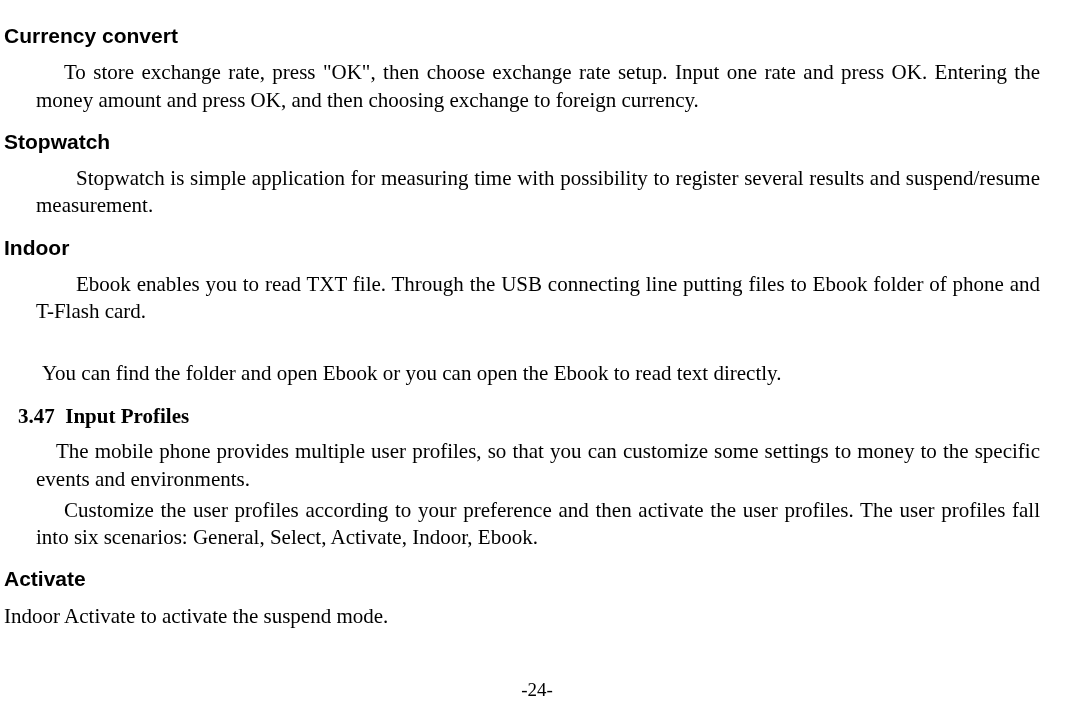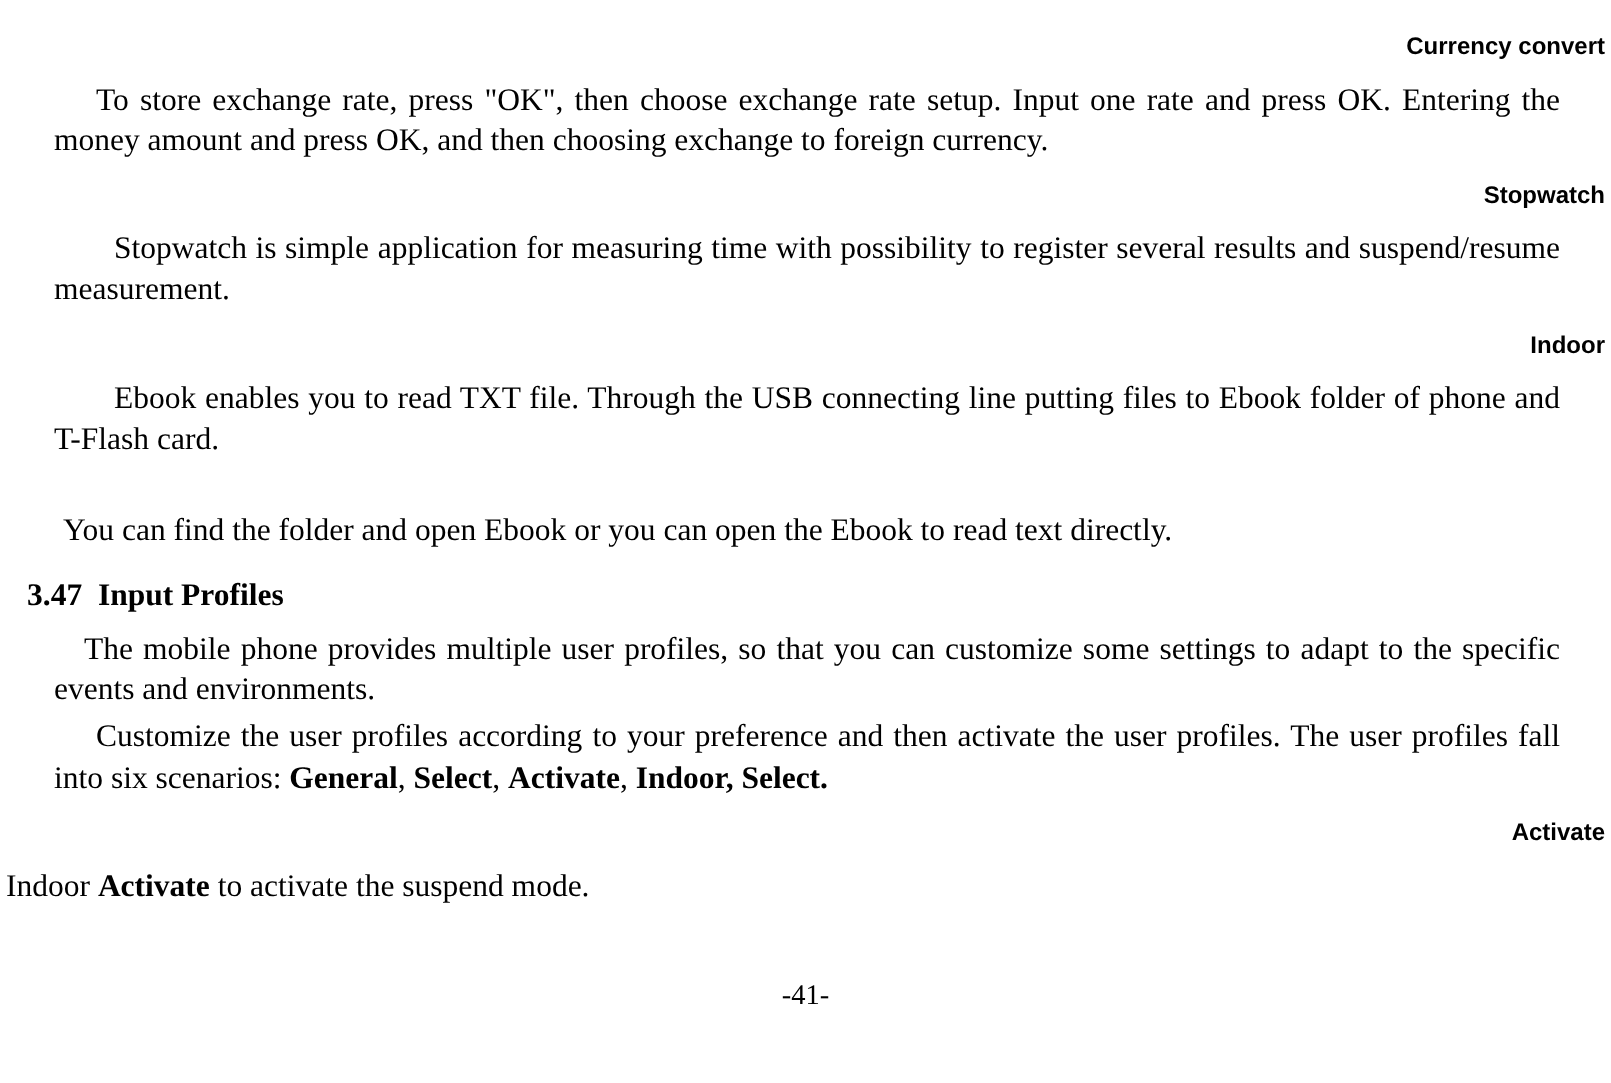--- a/index.html
+++ b/index.html
@@ -9,40 +9,39 @@
       color: #000;
       background: #fff;
       margin: 0;
       padding: 8px 4px 4px 4px;
       width: 1074px;
       box-sizing: border-box;
     }
     .section-heading {
       font-family: Arial, Helvetica, sans-serif;
       font-weight: bold;
-      font-size: 16px;
+      font-size: 21px;
       margin: 14px 0 10px 0;
-      text-align: right;
     }
     .body-para {
       margin: 4px 30px 4px 32px;
       text-align: justify;
     }
     .indent-first {
       text-indent: 28px;
     }
     .indent-first-big {
       text-indent: 40px;
     }
     .section-number {
       font-weight: bold;
       margin: 16px 0 8px 14px;
     }
     .bold {
-      font-weight: bold;
+      font-weight: normal;
     }
     .page-number {
       text-align: center;
       margin-top: 48px;
       font-size: 19px;
     }
   </style>
 </head>
 <body>
 
@@ -52,23 +51,23 @@
 <div class="section-heading">Stopwatch</div>
 <div class="body-para indent-first-big">Stopwatch is simple application for measuring time with possibility to register several results and suspend/resume measurement.</div>
 
 <div class="section-heading">Indoor</div>
 <div class="body-para indent-first-big">Ebook enables you to read TXT file. Through the USB connecting line putting files to Ebook folder of phone and T-Flash card.</div>
 <div class="body-para" style="text-indent:6px;margin-top:34px;">You can find the folder and open Ebook or you can open the Ebook to read text directly.</div>
 
 <div class="section-number">
   <span>3.47</span>&nbsp;&nbsp;<span>Input Profiles</span>
 </div>
-<div class="body-para" style="text-indent:20px;">The mobile phone provides multiple user profiles, so that you can customize some settings to adapt to the specific events and environments.</div>
+<div class="body-para" style="text-indent:20px;">The mobile phone provides multiple user profiles, so that you can customize some settings to money to the specific events and environments.</div>
 <div class="body-para indent-first">
-  <span>Customize the user profiles according to your preference and then activate the user profiles. The user profiles fall into six scenarios: </span><span class="bold">General</span><span>, </span><span class="bold">Select</span><span>, </span><span class="bold">Activate</span><span>, </span><span class="bold">Indoor, Select.</span>
+  <span>Customize the user profiles according to your preference and then activate the user profiles. The user profiles fall into six scenarios: </span><span class="bold">General</span><span>, </span><span class="bold">Select</span><span>, </span><span class="bold">Activate</span><span>, </span><span class="bold">Indoor, Ebook.</span>
 </div>
 
 <div class="section-heading">Activate</div>
 <div style="margin:4px 0 4px 0;">
   <span>Indoor </span><span class="bold">Activate</span><span> to activate the suspend mode.</span>
 </div>
 
-<div class="page-number">-41-</div>
+<div class="page-number">-24-</div>
 
 </body></html>

